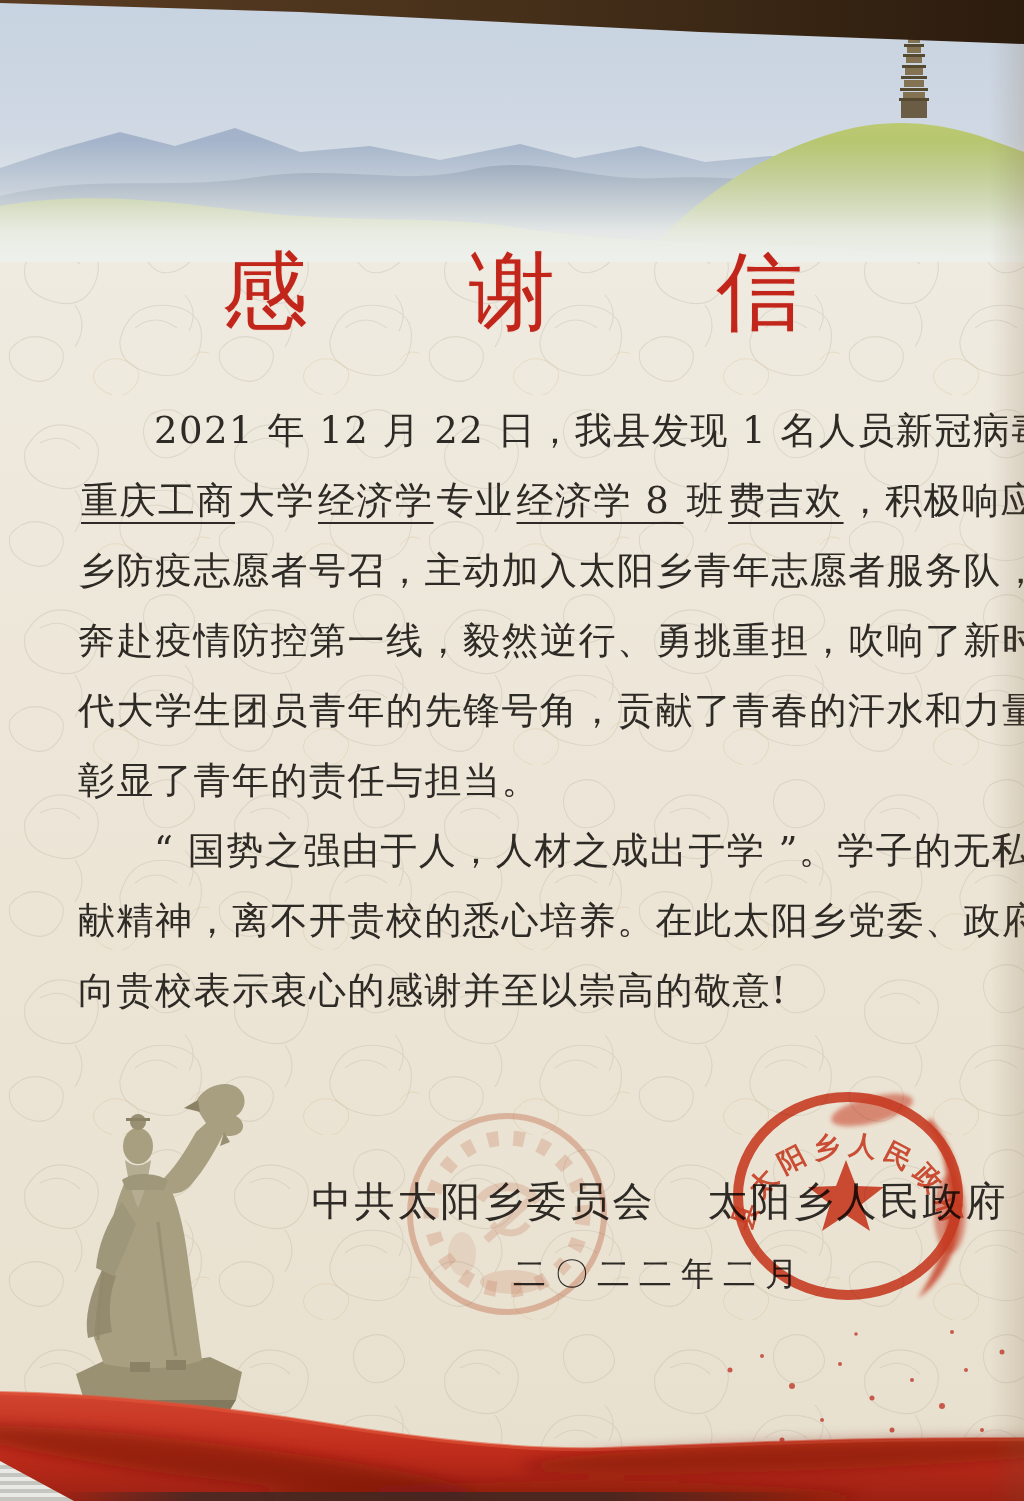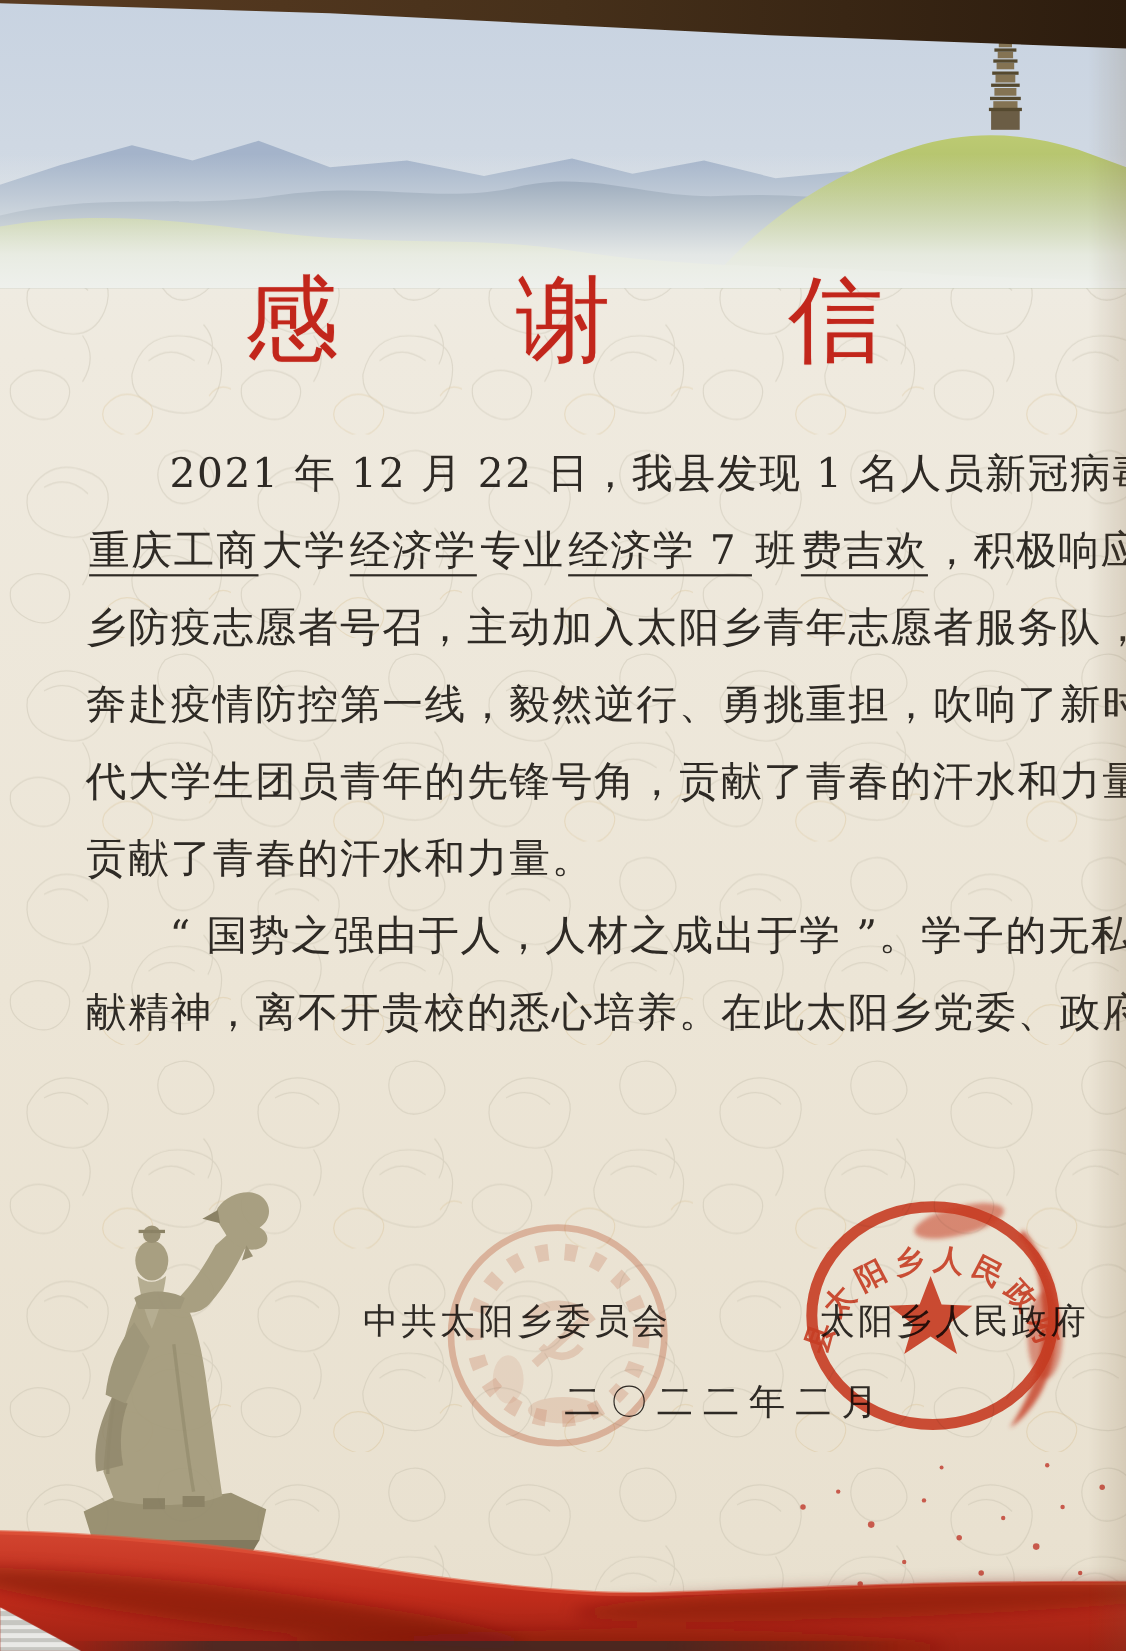--- a/index.html
+++ b/index.html
@@ -23,21 +23,21 @@
     letter-spacing:0.78em;text-indent:0.78em;line-height:1.1;
     text-shadow:0 0 1px rgba(194,38,27,.4);
   }
   
   .body-text{position:absolute;left:78px;top:396px;width:900px;z-index:10;color:#2e2a25;}
   .body-line{white-space:nowrap;font-size:37px;line-height:70px;letter-spacing:1.5px;}
   .body-line.indent{padding-left:76px;}
   .body-line .u{text-decoration:underline;text-underline-offset:9px;text-decoration-thickness:2px;padding:0 3px;text-align:right;}
   
   .sig-block{position:absolute;left:330px;top:1168px;width:660px;z-index:10;color:#2e2a25;}
-  .sig-row{display:flex;justify-content:space-between;gap:52px;font-size:32px;line-height:66px;letter-spacing:3px;white-space:nowrap;}
+  .sig-row{display:flex;justify-content:center;gap:52px;font-size:40px;line-height:66px;letter-spacing:3px;white-space:nowrap;}
   .date-row{text-align:center;font-size:33px;line-height:64px;letter-spacing:9px;margin-top:8px;white-space:nowrap;}
   
   .seal{position:absolute;z-index:20;mix-blend-mode:multiply;}
   .statue{position:absolute;left:38px;top:1072px;z-index:5;opacity:.95;}
   .ribbon{position:absolute;left:0;top:1360px;width:1024px;height:141px;z-index:30;}
   .speckles{position:absolute;left:700px;top:1310px;z-index:21;}
   
   .top-edge{position:absolute;left:0;top:0;width:1024px;height:52px;z-index:60;pointer-events:none;}
   .corner-blinds{
     position:absolute;left:0;bottom:0;width:74px;height:40px;z-index:62;
@@ -127,27 +127,28 @@
     </g>
 
     <path fill="url(#hillF)" opacity="0.95" d="M0,206 C90,190 170,202 255,212 C360,224 430,214 520,228 C640,246 740,240 860,250 L1024,256 L1024,262 L0,262 Z"></path>
     <rect y="140" width="1024" height="122" fill="url(#mist)"></rect>
   </svg>
 
   <div class="title">感 谢 信</div>
 
   <div class="body-text">
       <div class="body-line indent"><span>2021 年 12 月 22 日，我县发现 1 名人员新冠病毒检测</span></div>
-      <div class="body-line"><span class="u">重庆工商</span><span>大学</span><span class="u">经济学</span><span>专业</span><span class="u">经济学 7 </span><span>班</span><span class="u">费吉欢</span><span>，积极响应我</span></div>
+      <div class="body-line"><span class="u">重庆工商</span><span>大学</span><span class="u">经济学</span><span>专业</span><span class="u">经济学 8 </span><span>班</span><span class="u">费吉欢</span><span>，积极响应我</span></div>
       <div class="body-line"><span>乡防疫志愿者号召，主动加入太阳乡青年志愿者服务队，</span></div>
       <div class="body-line"><span>奔赴疫情防控第一线，毅然逆行、勇挑重担，吹响了新时</span></div>
       <div class="body-line"><span>代大学生团员青年的先锋号角，贡献了青春的汗水和力量，</span></div>
-      <div class="body-line"><span>贡献了青春的汗水和力量。</span></div>
+      <div class="body-line"><span>彰显了青年的责任与担当。</span></div>
       <div class="body-line indent"><span>“ 国势之强由于人，人材之成出于学 ”。学子的无私奉</span></div>
       <div class="body-line"><span>献精神，离不开贵校的悉心培养。在此太阳乡党委、政府</span></div>
+      <div class="body-line"><span>向贵校表示衷心的感谢并至以崇高的敬意!</span></div>
     </div>
 
   <div class="sig-block">
     <div class="sig-row">
       <span>中共太阳乡委员会</span>
       <span>太阳乡人民政府</span>
     </div>
     <div class="date-row">二〇二二年二月</div>
   </div>
 

